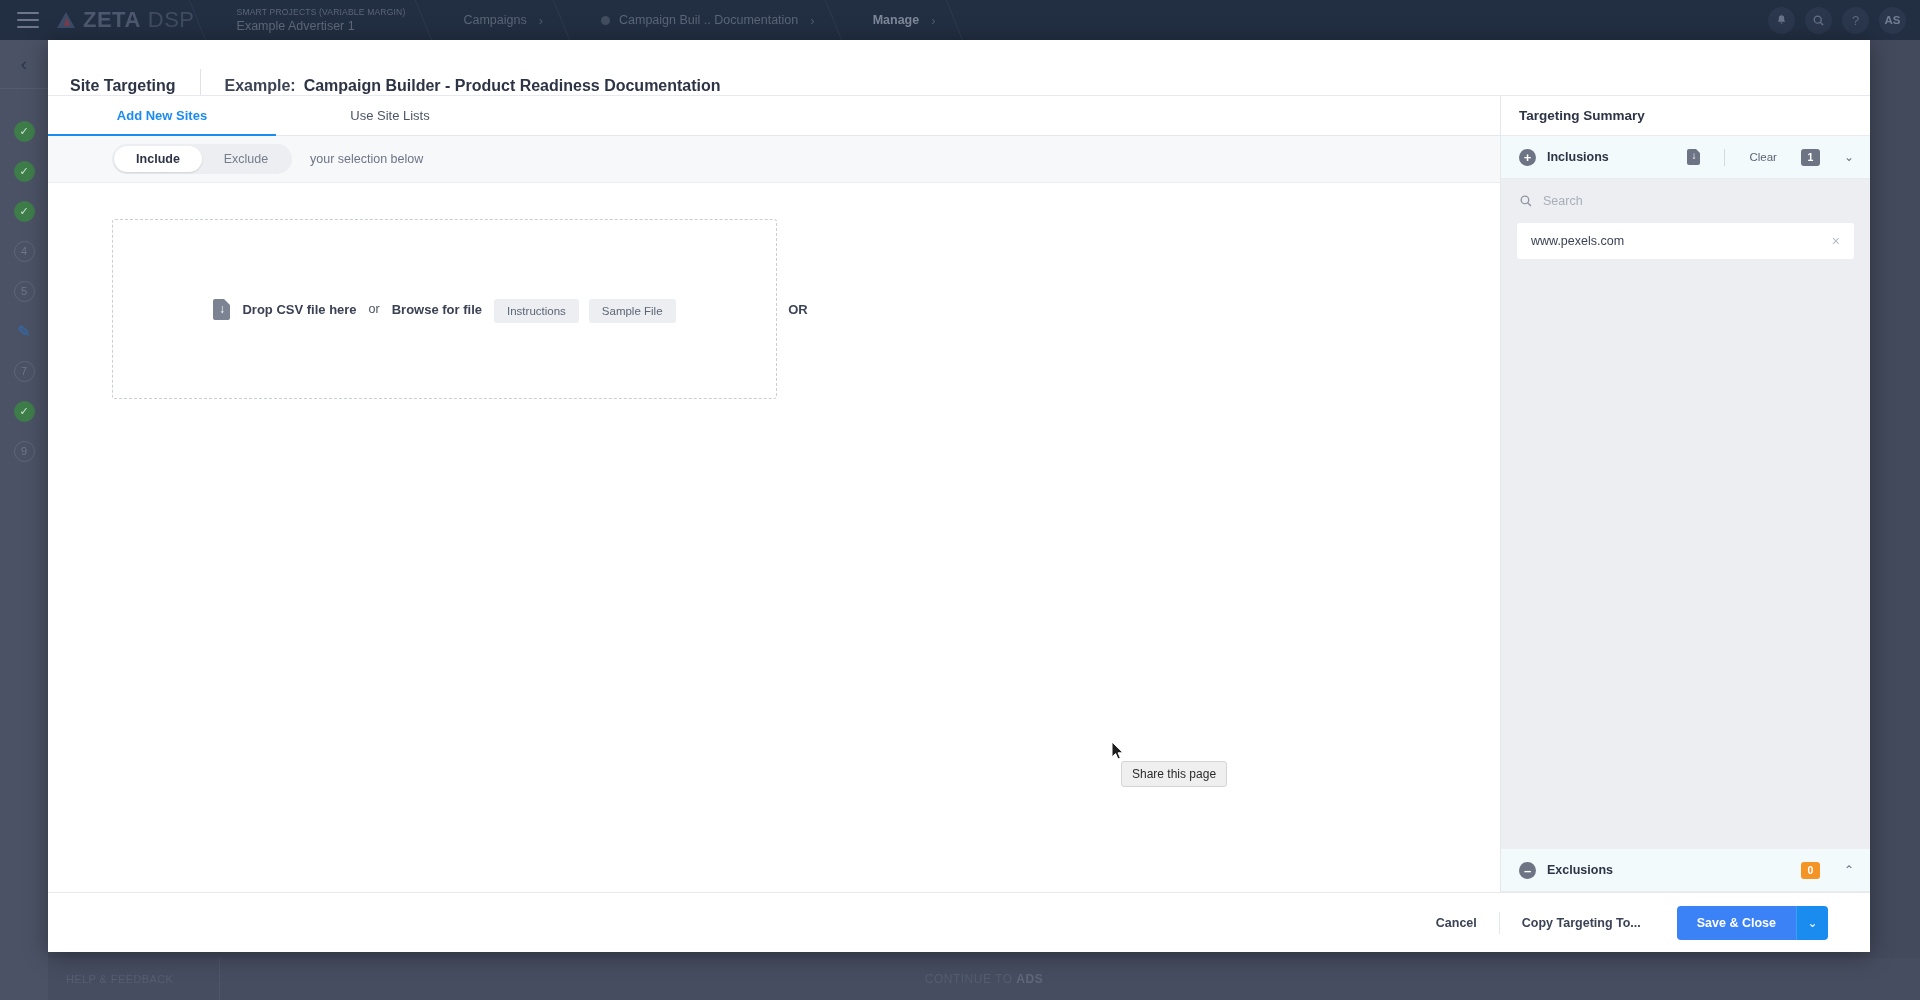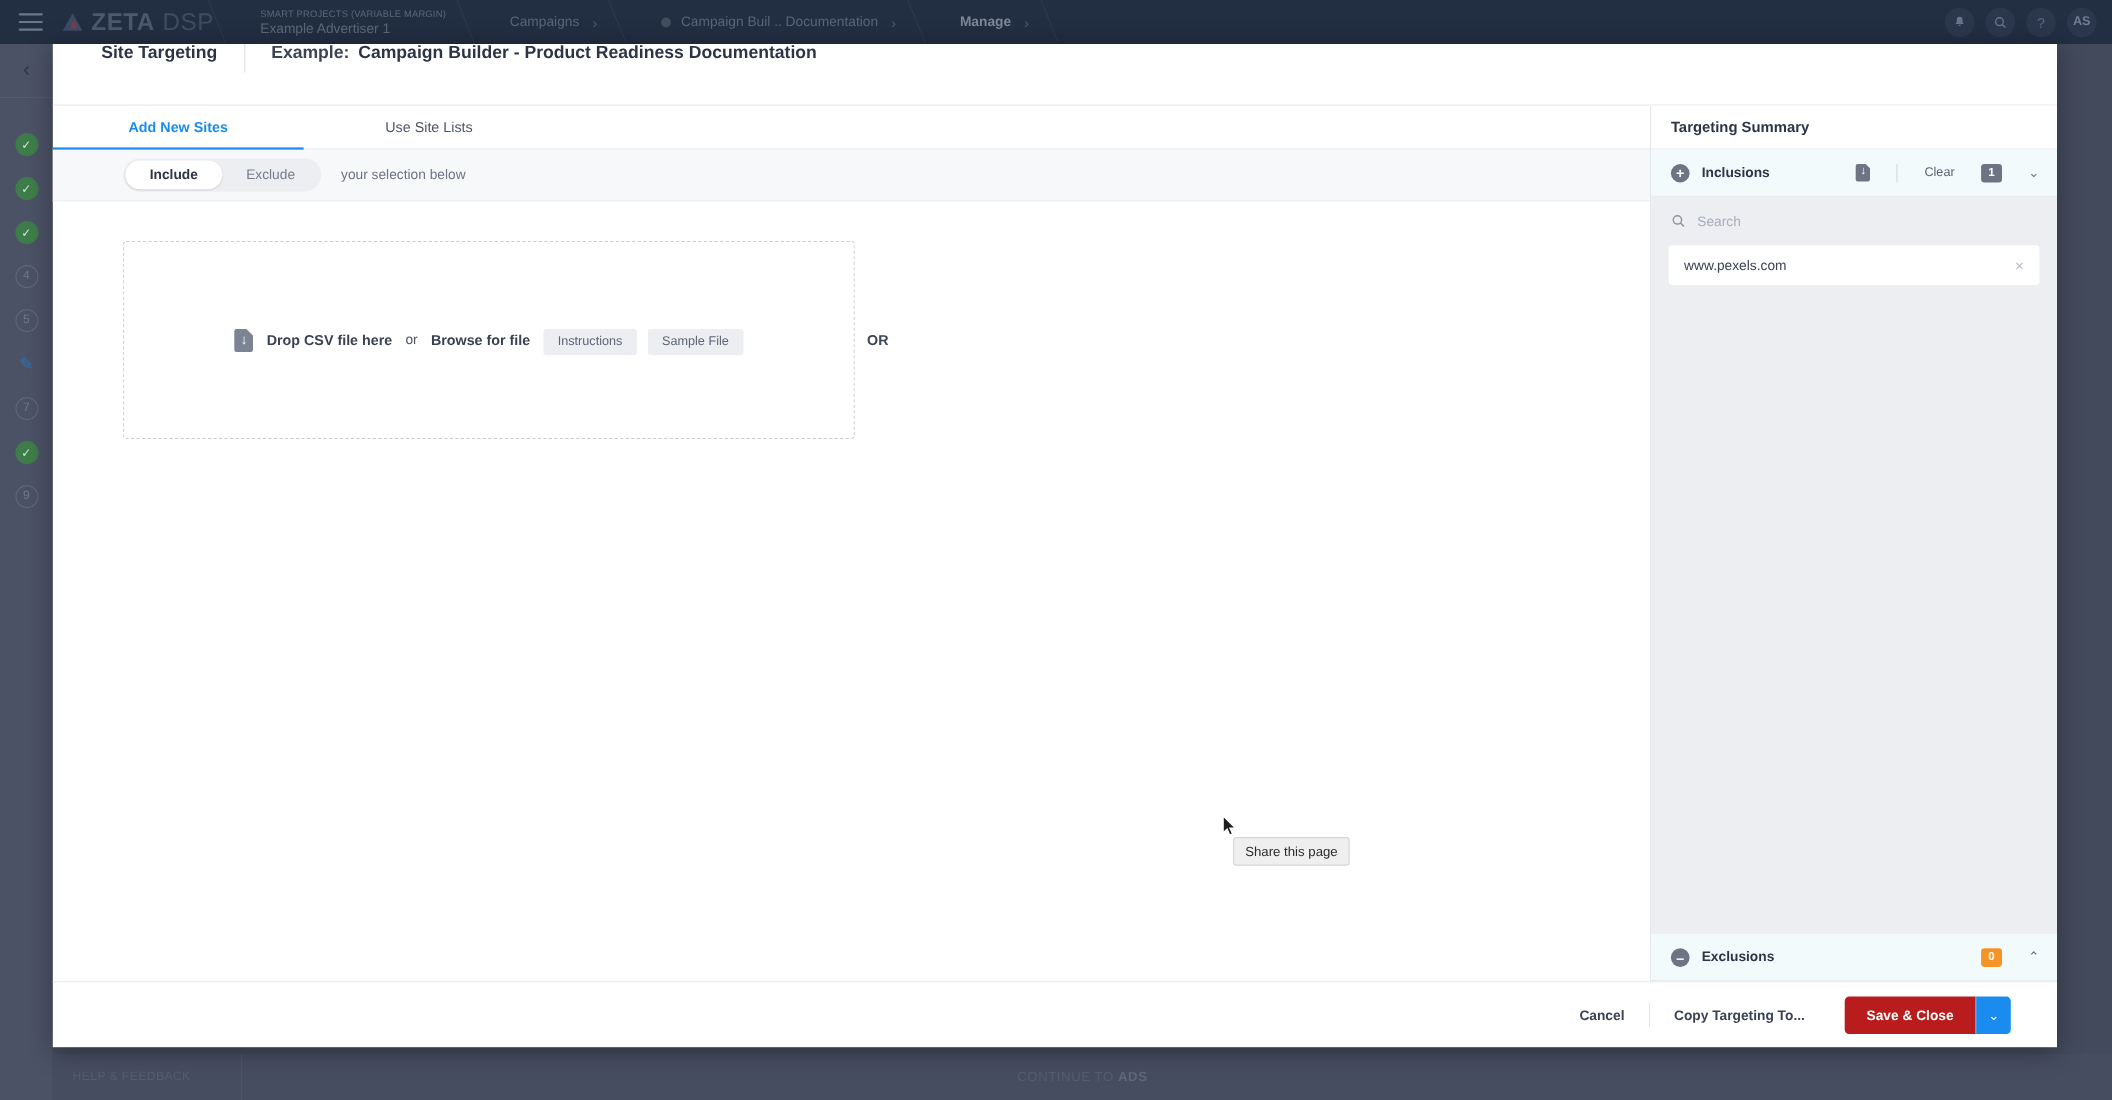--- a/index.html
+++ b/index.html
@@ -92,21 +92,21 @@
   }
   .appbar-cta b { color:#5f6779; }
 
   
   #modal {
     position: absolute; left: 48px; top: 40px; width: 1822px; height: 912px;
     background: #ffffff; box-shadow: 0 3px 22px rgba(0,0,0,.35);
     display: flex; flex-direction: column;
   }
   .modal-head {
-    height: 56px; display:flex; align-items:flex-start; padding-left: 44px;
+    height: 56px; display:flex; align-items:flex-end; padding-left: 22px;
     border-bottom: 1px solid #e7e9ee; flex: 0 0 56px;
   }
   .mh-title { font-size: 16px; font-weight: 700; color:#2d3445; }
   .mh-sep { width:1px; height: 26px; background:#dfe2e9; margin: 0 24px; }
   .mh-camp-label { font-size: 16px; font-weight:700; color:#3b4354; }
   .mh-camp-name  { font-size: 16px; font-weight:700; color:#2d3445; margin-left: 8px; }
 
   .modal-body { flex: 1; display:flex; min-height: 0; }
   .left-pane { flex: 1; display:flex; flex-direction:column; min-width:0; }
 
@@ -218,21 +218,21 @@
 
   .acc-foot { flex: 0 0 43px; }
 
   .modal-foot {
     height: 60px; border-top: 1px solid #e7e9ee; display:flex; align-items:center;
     justify-content:flex-end; padding-right: 42px; gap: 0; flex: 0 0 60px;
   }
   .foot-link { font-size: 12.5px; font-weight:700; color:#3a4254; padding: 0 22px; }
   .foot-sep { width:1px; height: 22px; background:#e2e5eb; }
   .btn-save {
-    background:#b91c1c; color:#fff; font-size:12.5px; font-weight:700;
+    background:#3b82f6; color:#fff; font-size:12.5px; font-weight:700;
     height: 34px; display:flex; align-items:center; padding: 0 20px; border-radius: 4px 0 0 4px;
     margin-left: 14px;
   }
   .btn-save-caret {
     background:#1a8cf0; color:#fff; height:34px; width: 32px; border-radius:0 4px 4px 0;
     display:flex; align-items:center; justify-content:center; border-left:1px solid #3d9ef4; font-size: 12px;
   }
 </style>
 </head>
 <body>

